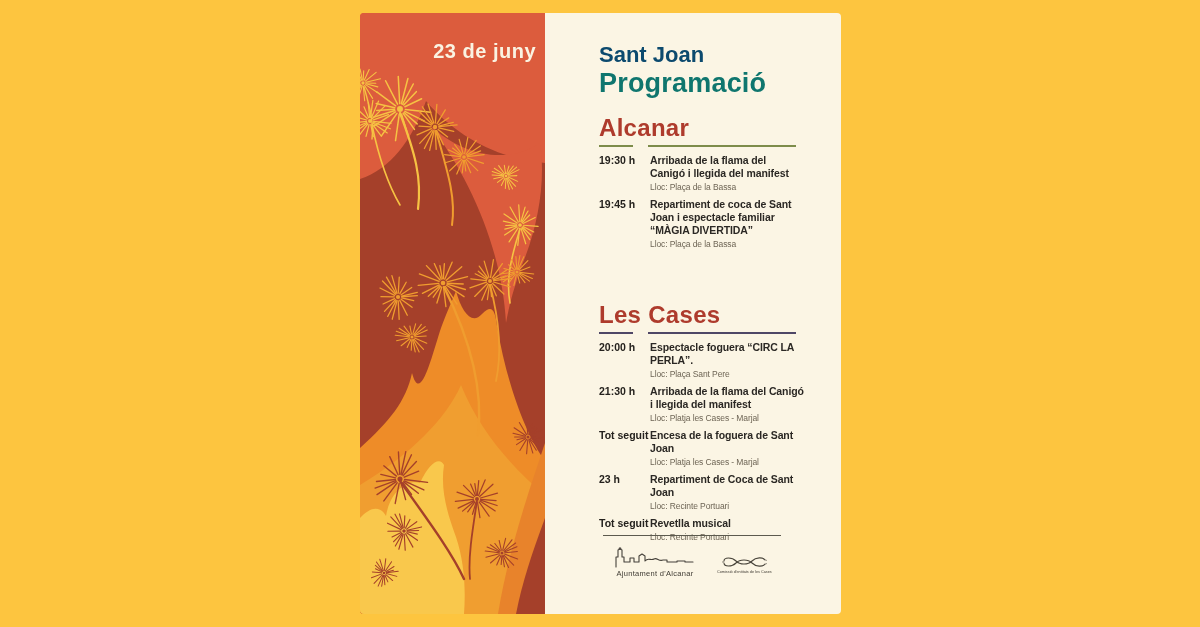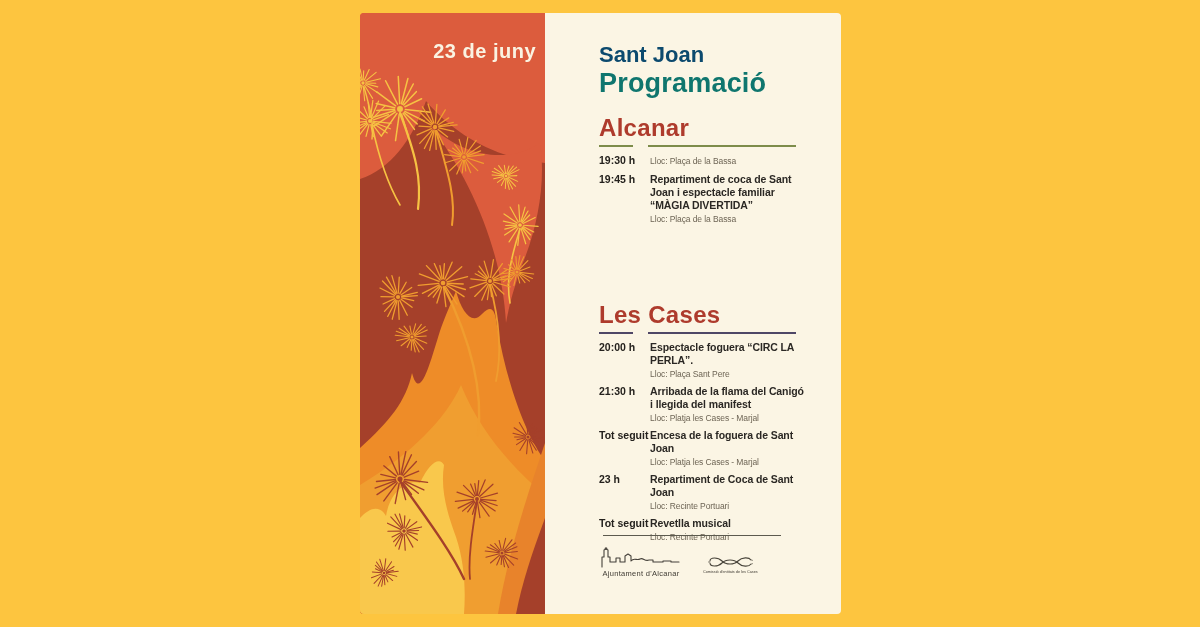--- a/index.html
+++ b/index.html
@@ -36,21 +36,21 @@
   .rule-green .seg-short,.rule-green .seg-long{background:#7D8C4A;}
   .rule-navy .seg-short,.rule-navy .seg-long{background:#4F4766;}
   .events{margin-top:7px;}
   .event{display:flex;margin-bottom:6px;}
   .event-time{flex:none;width:51px;font-size:10.5px;font-weight:bold;color:#24211D;line-height:13px;white-space:nowrap;}
   .event-body{width:180px;}
   .event-title{font-size:10.5px;font-weight:bold;color:#2B2824;line-height:13px;white-space:pre-line;letter-spacing:-0.1px;}
   .event-loc{font-size:8.5px;color:#6E6555;line-height:9px;margin-top:3px;letter-spacing:-0.1px;}
   
   .divider{position:absolute;left:58px;top:522px;width:178px;height:1px;background:#5C5A4E;}
-  .footer{position:absolute;left:56px;top:533px;display:flex;align-items:flex-start;text-align:right;}
+  .footer{position:absolute;left:70px;top:533px;display:flex;align-items:flex-start;text-align:right;}
   .logo-block{display:flex;flex-direction:column;align-items:center;}
   .logo-block.second{margin-left:22px;margin-top:9px;}
   .logo-label{font-size:7.5px;color:#3F3B33;letter-spacing:0.3px;margin-top:1px;white-space:nowrap;}
   .logo-label.tiny{font-size:3.8px;letter-spacing:0;margin-top:1px;}
 </style>
 </head>
 <body>
 
 <div class="poster">
 
@@ -477,20 +477,22 @@
     <div class="section section-alcanar">
       <h2>Alcanar</h2>
       <div class="rule rule-green">
         <div class="seg-short"></div>
         <div class="seg-long"></div>
       </div>
       <div class="events">
         <div class="event">
           <div class="event-time">19:30 h</div>
           <div class="event-body">
+            <div class="event-title">Arribada de la flama del
+Canigó i llegida del manifest</div>
             <div class="event-loc">Lloc: Plaça de la Bassa</div>
           </div>
         </div>
         <div class="event">
           <div class="event-time">19:45 h</div>
           <div class="event-body">
             <div class="event-title">Repartiment de coca de Sant
 Joan i espectacle familiar
 “MÀGIA DIVERTIDA”</div>
             <div class="event-loc">Lloc: Plaça de la Bassa</div>

